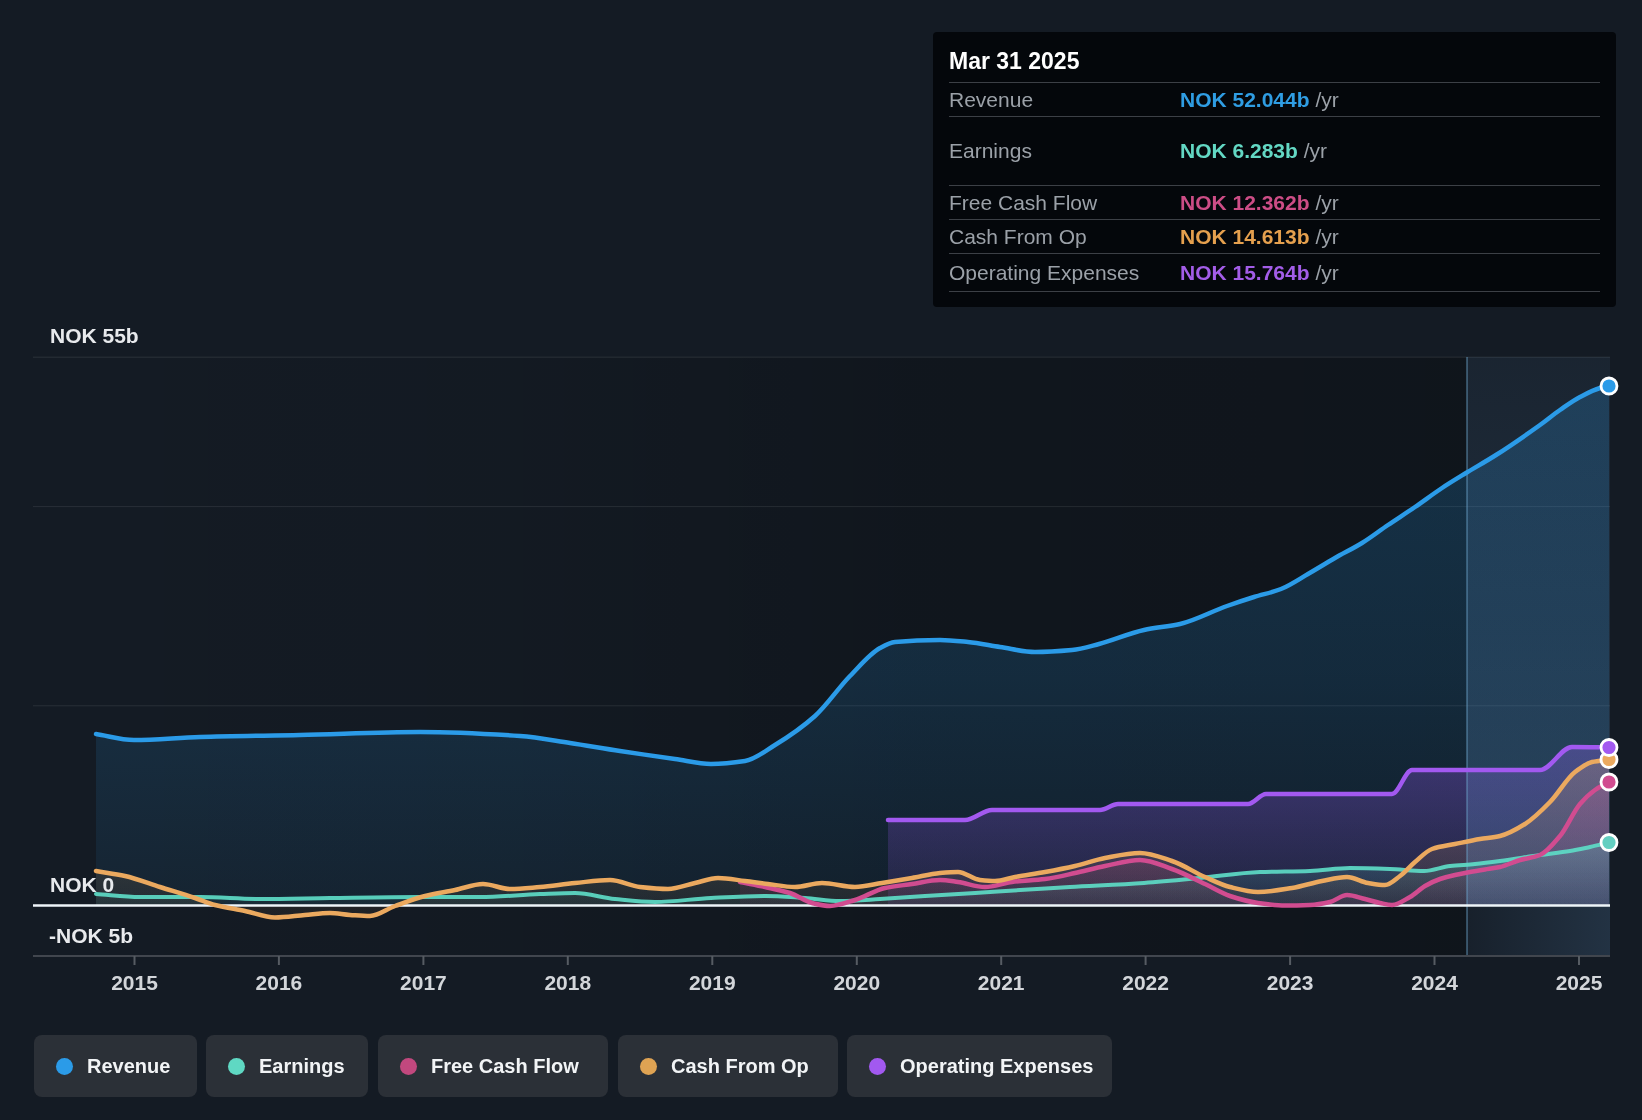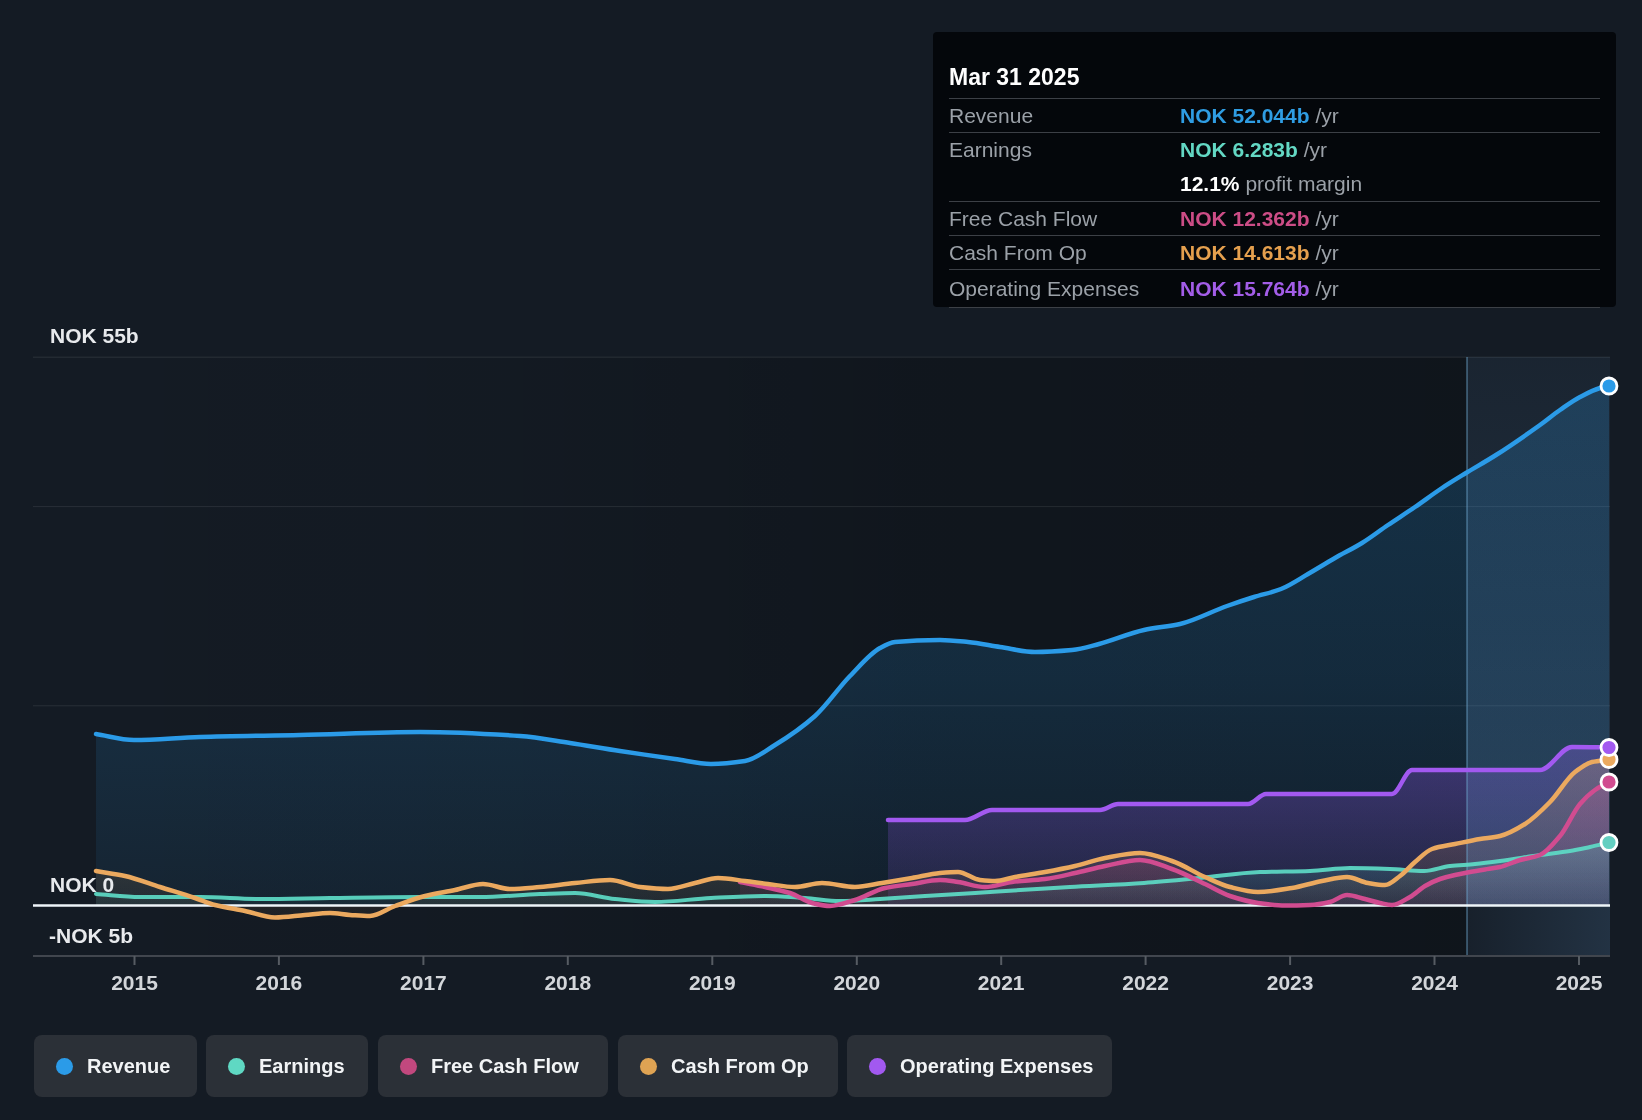--- a/index.html
+++ b/index.html
@@ -1,19 +1,19 @@
 <!DOCTYPE html>
 <html><head><meta charset="utf-8"><style>
 *{margin:0;padding:0;box-sizing:border-box}
 html,body{width:1642px;height:1120px;background:#141b24;overflow:hidden;font-family:"Liberation Sans",sans-serif}
 #stage{position:relative;width:1642px;height:1120px}
 svg{position:absolute;left:0;top:0}
 .ax{fill:#d3d6da;font-size:21px;font-weight:700;font-family:"Liberation Sans",sans-serif}
 .yl{fill:#e8eaed;font-size:21px;font-weight:700;font-family:"Liberation Sans",sans-serif}
-#tooltip{position:absolute;left:933px;top:32px;width:683px;height:275px;background:#04070b;border-radius:4px;padding:16px 16px}
+#tooltip{position:absolute;left:933px;top:32px;width:683px;height:275px;background:#04070b;border-radius:4px;padding:0 16px}
 .ttitle{height:50px;line-height:58px;color:#fff;font-size:23px;font-weight:700}
 .trow{display:flex;justify-content:flex-start;align-items:center;height:34px;border-top:1px solid #3c4046}
 .trow.last{height:38px}
 .trow.dbl{height:69px;flex-direction:column;align-items:stretch;justify-content:center}
 .sub{display:flex;align-items:center;height:34px}
 .tl{color:#9ba1a8;font-size:21px;width:231px;flex:none}
 .tv{font-size:21px;font-weight:700}
 .yr{color:#9ba1a8;font-weight:400}
 .tbot{border-top:1px solid #3c4046}
 .pill{position:absolute;top:1035px;height:62px;background:#2b3037;border-radius:8px;display:flex;align-items:center;padding-left:22px;color:#f2f4f6;font-size:20px;font-weight:700;white-space:nowrap;overflow:hidden}
@@ -115,24 +115,20 @@
 <div class="ttitle">Mar 31 2025</div>
 <div class="trow">
         <span class="tl">Revenue</span>
         <span class="tv" style="color:#2f9de3">NOK 52.044b<span class="yr"> /yr</span></span>
       </div>
 <div class="trow dbl">
         <div class="sub">
           <span class="tl">Earnings</span>
           <span class="tv" style="color:#63d8c4">NOK 6.283b<span class="yr"> /yr</span></span>
         </div>
-<div class="sub">
-          <span class="tl"></span>
-          <span class="tv"><span style="color:#fff">12.1%</span><span class="yr"> profit margin</span></span>
-        </div>
       </div>
 <div class="trow">
         <span class="tl">Free Cash Flow</span>
         <span class="tv" style="color:#cc4d86">NOK 12.362b<span class="yr"> /yr</span></span>
       </div>
 <div class="trow">
         <span class="tl">Cash From Op</span>
         <span class="tv" style="color:#e5a04e">NOK 14.613b<span class="yr"> /yr</span></span>
       </div>
 <div class="trow last">

